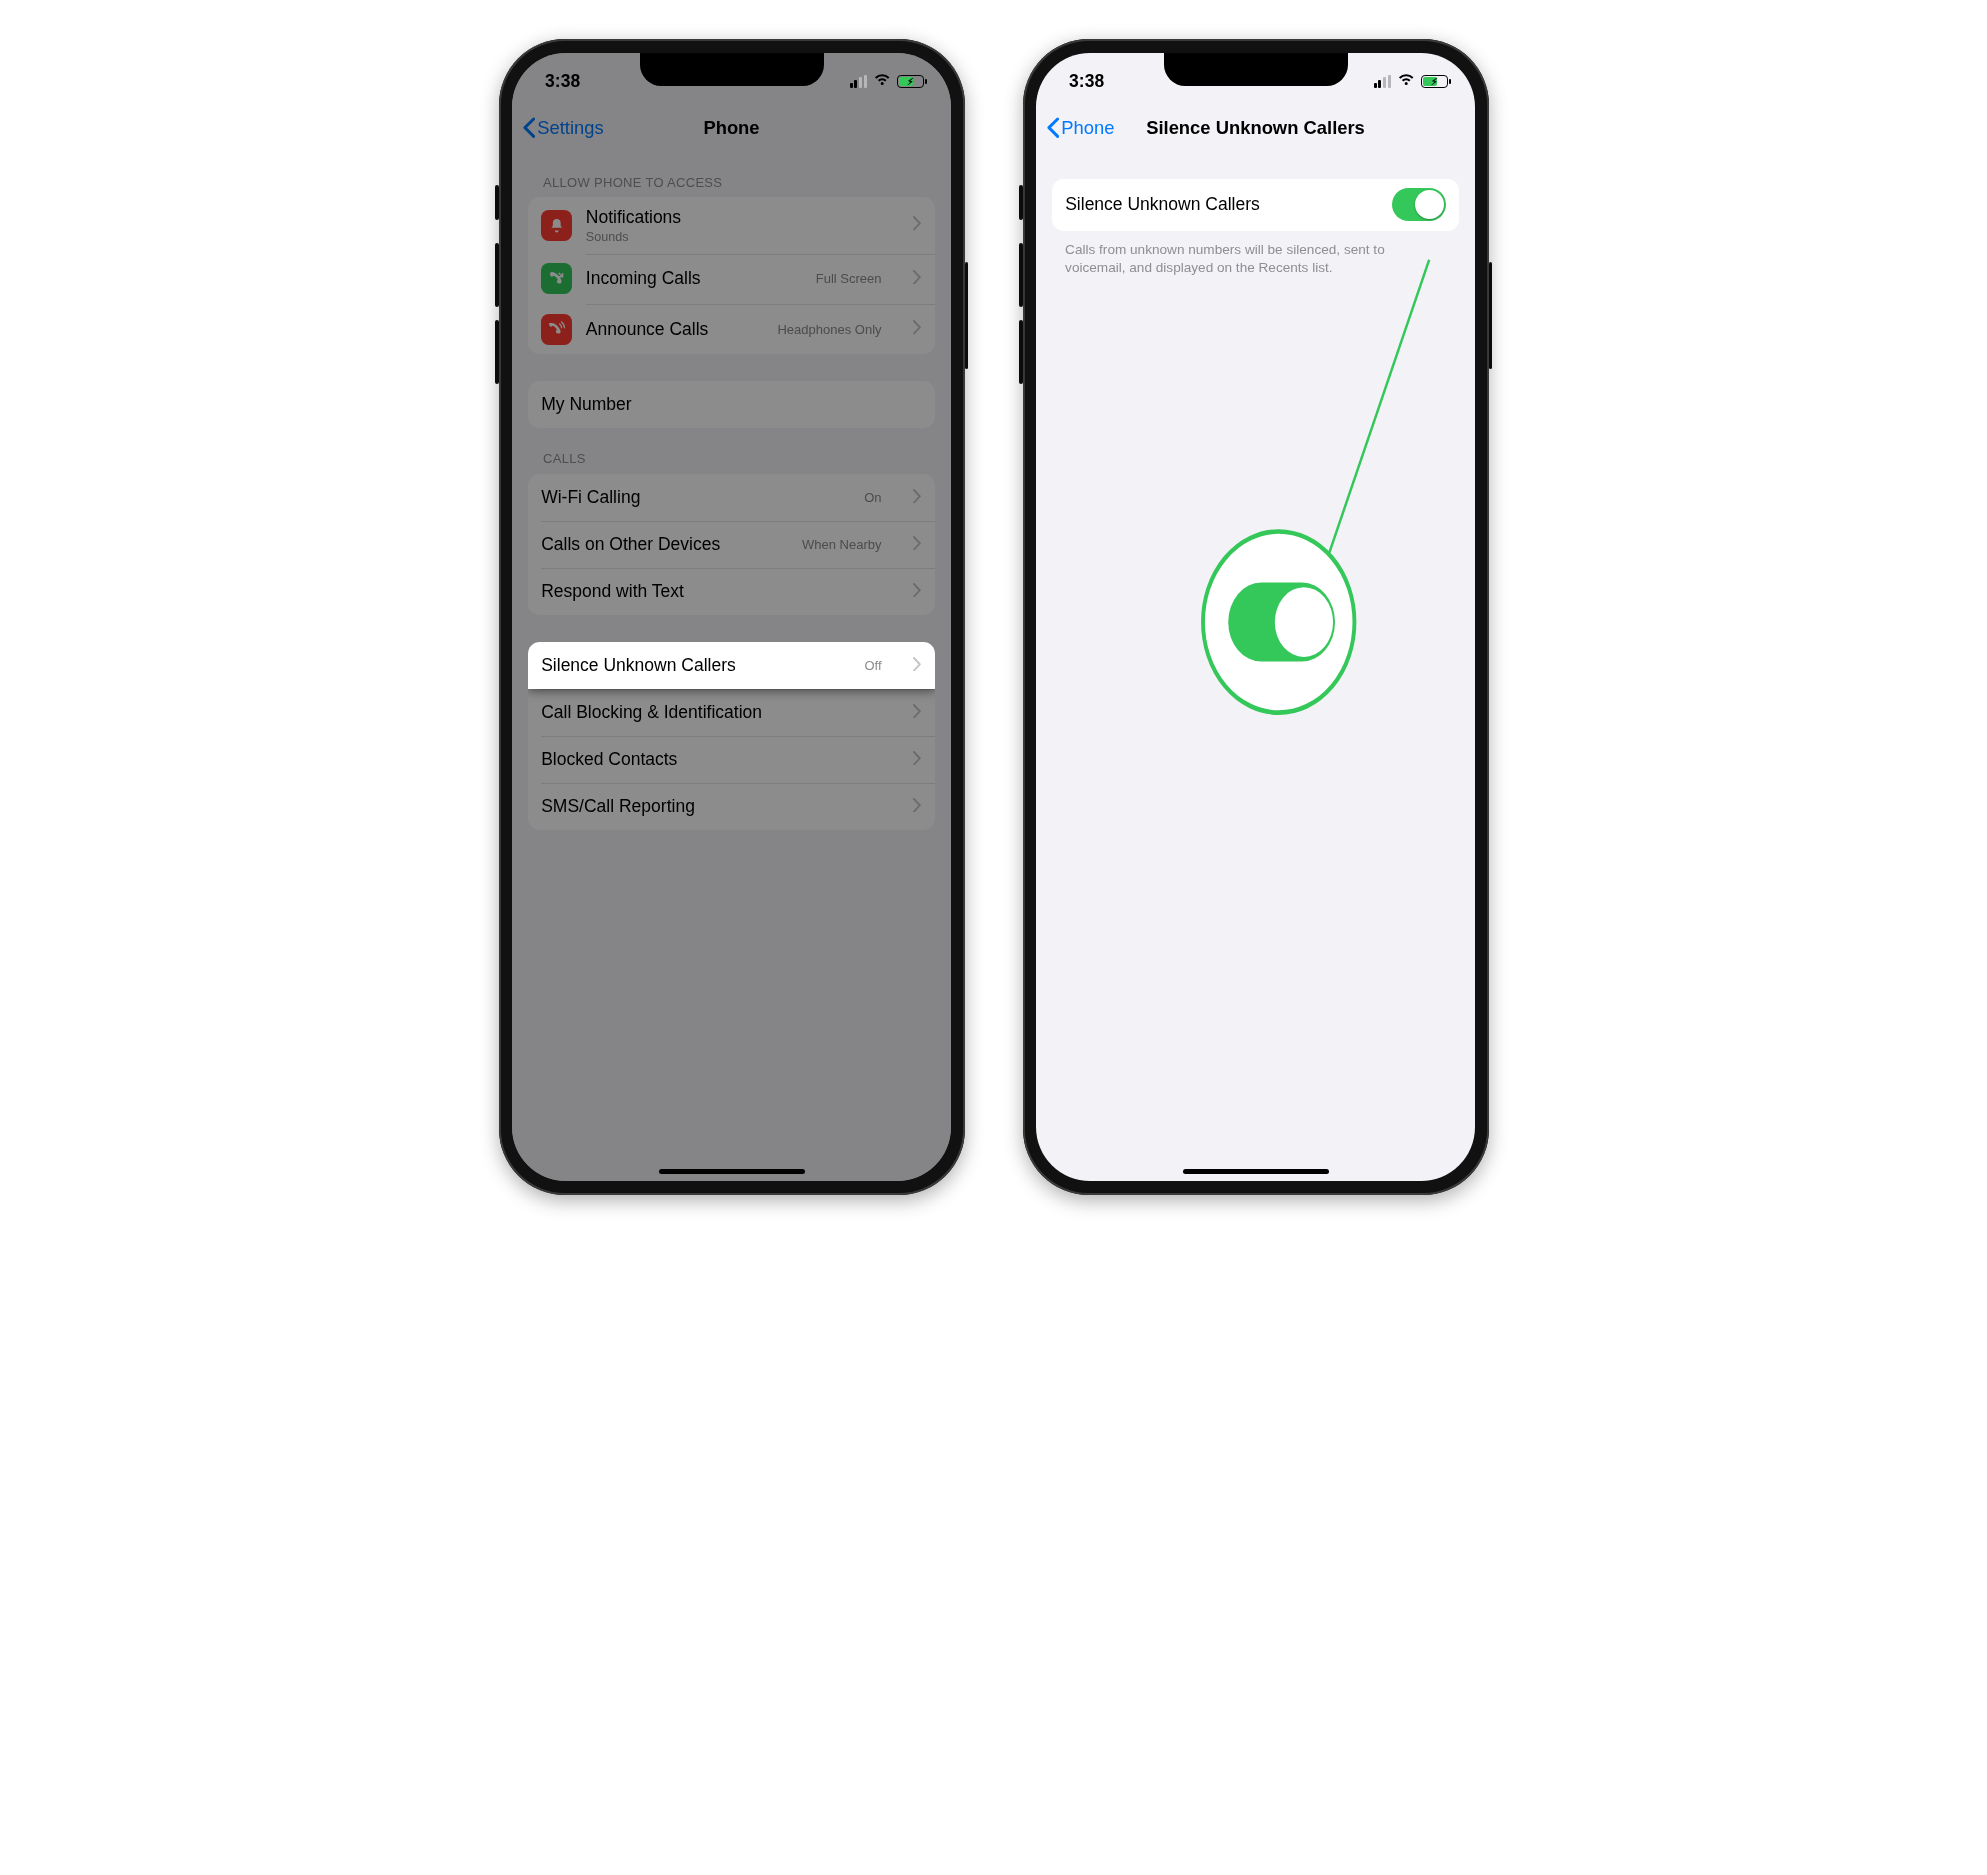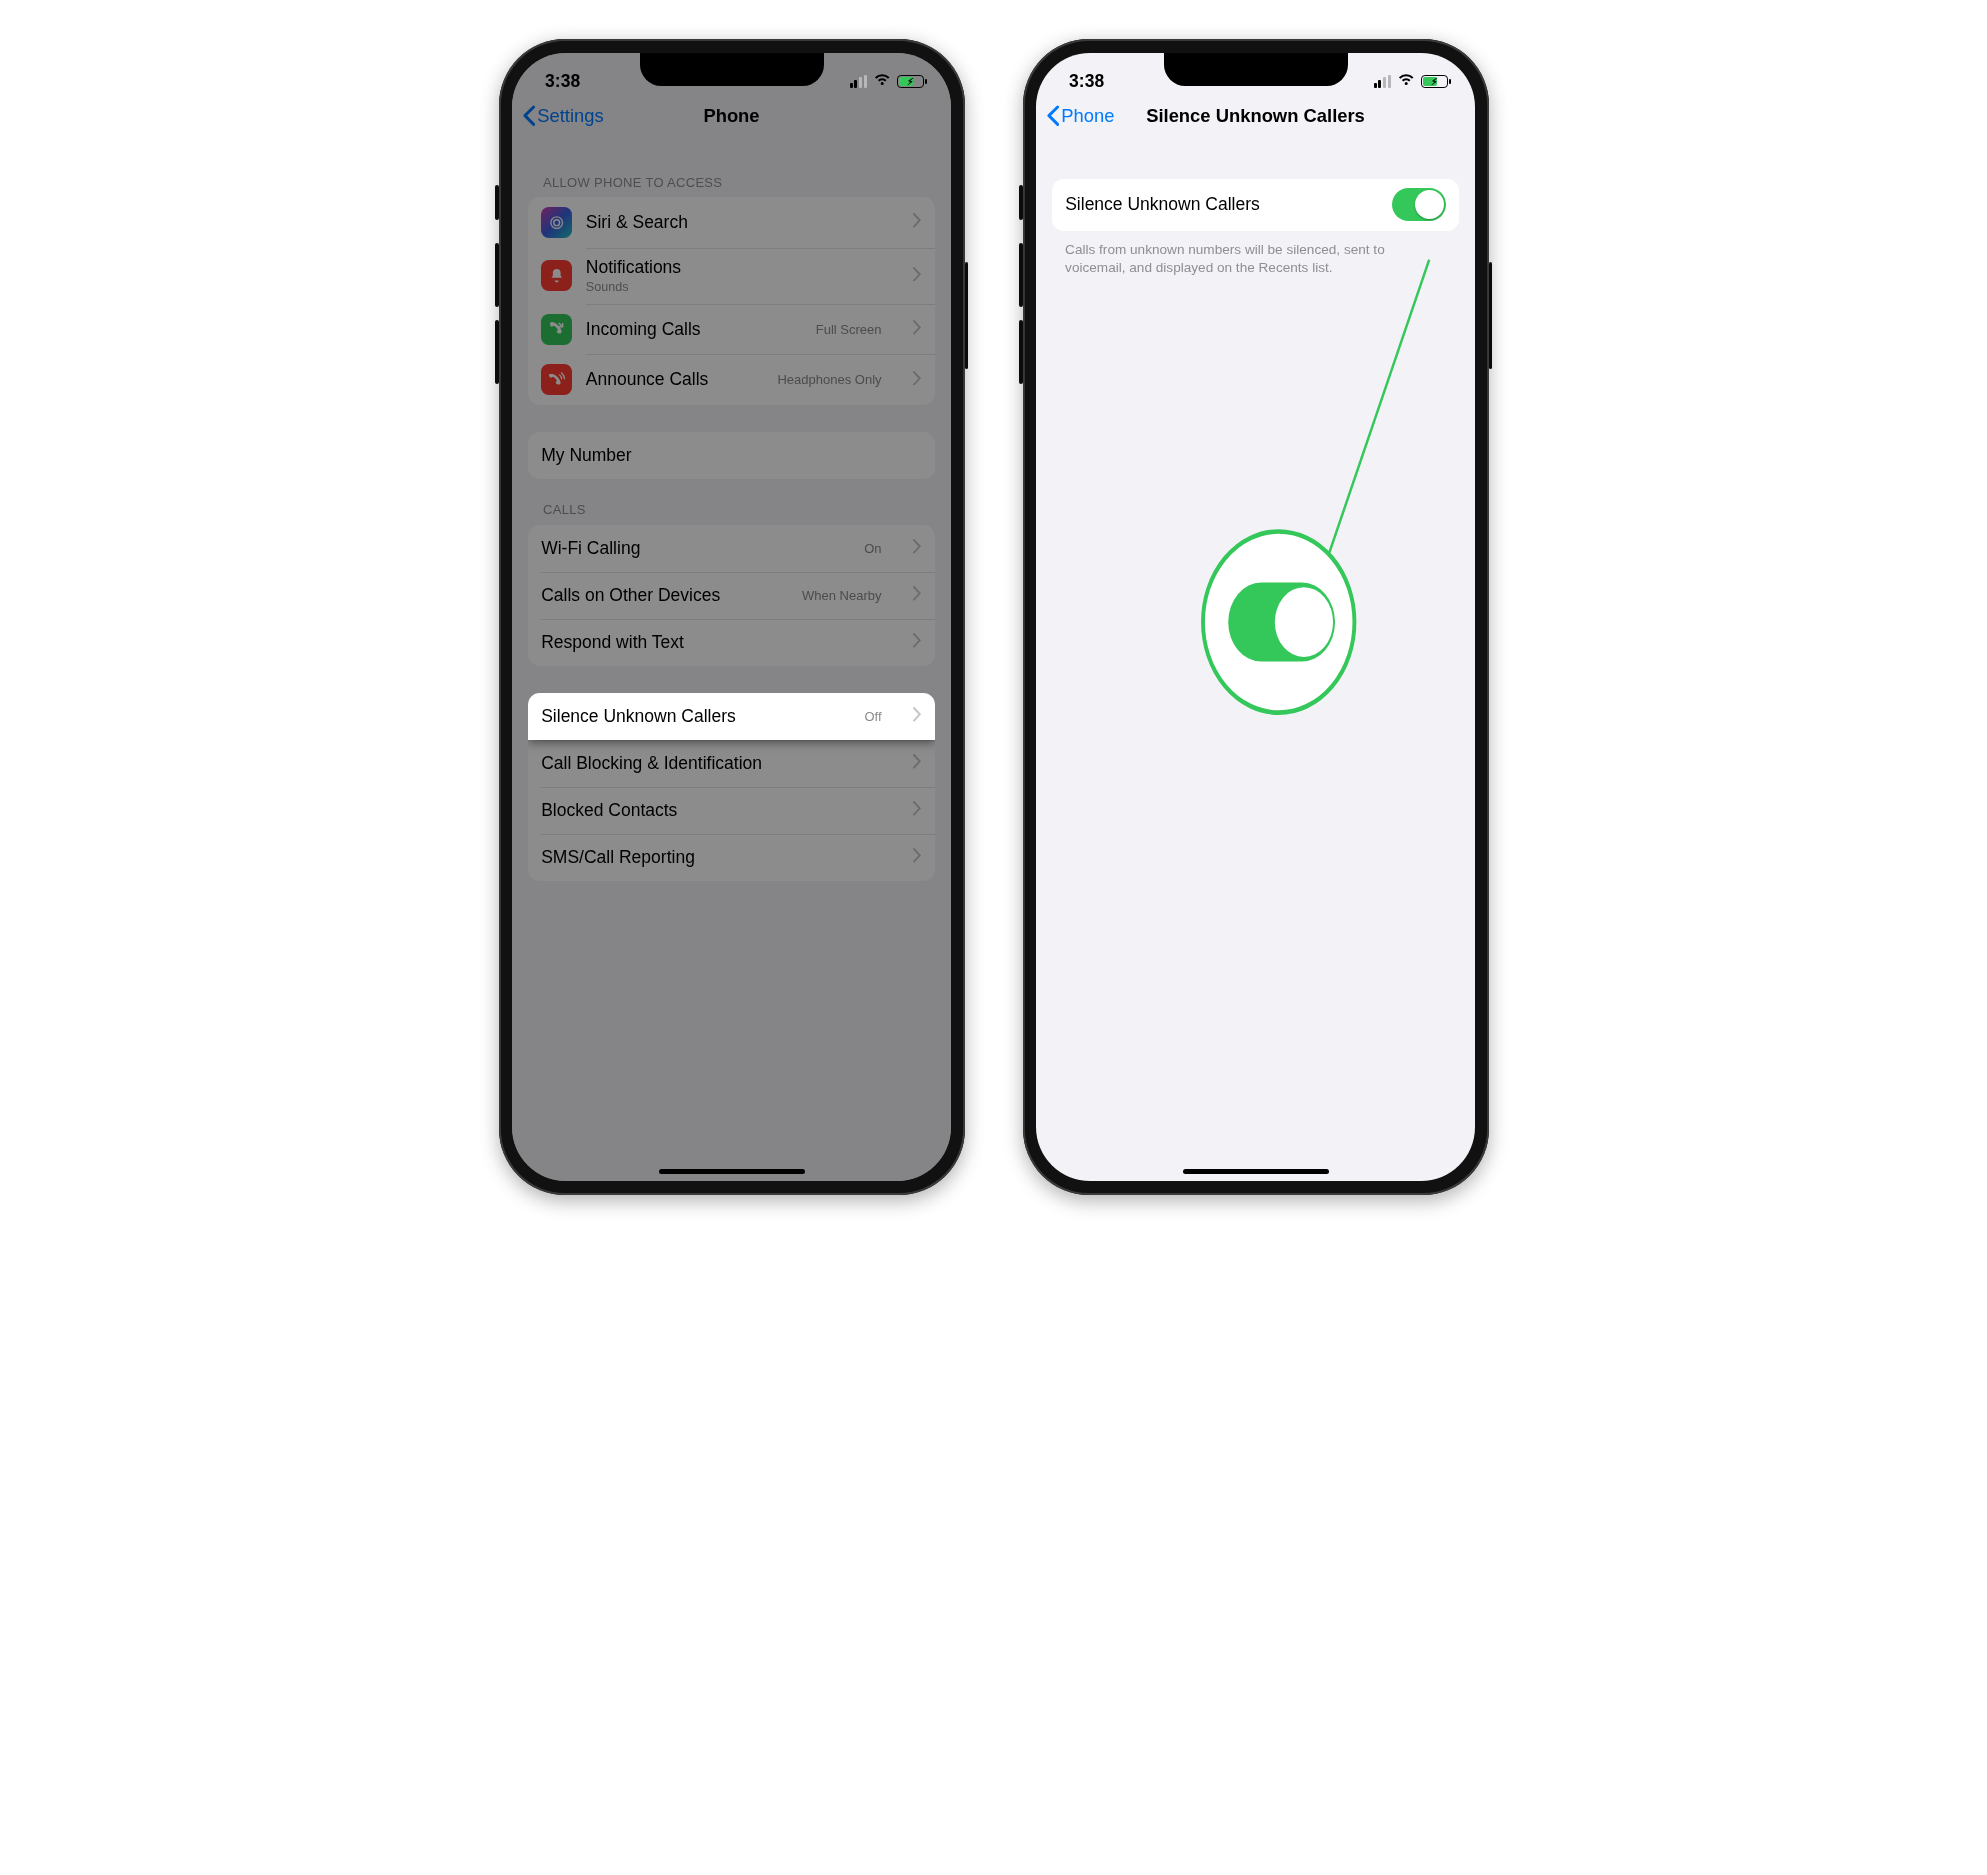--- a/index.html
+++ b/index.html
@@ -77,21 +77,21 @@
   .cell-bars span:nth-child(2){height:7.8px;}
   .cell-bars span:nth-child(3){height:10.7px;background:#b7b7bb;}
   .cell-bars span:nth-child(4){height:12.6px;background:#b7b7bb;}
   .batt{display:inline-block;width:27px;height:13.6px;border:1.5px solid #000;border-radius:3.9px;position:relative;}
   .batt::after{content:"";position:absolute;right:-3.9px;top:2.9px;width:1.9px;height:5.8px;background:#000;border-radius:1px;}
   .batt .fill{position:absolute;left:1px;top:1px;bottom:1px;width:55%;background:var(--ios-green);border-radius:1.9px;}
   .batt .bolt{position:absolute;inset:0;display:flex;align-items:center;justify-content:center;font-size:9.7px;color:#000;}
 
   
   .nav{
-    height:47px;display:flex;align-items:flex-start;position:relative;padding:0 9.7px;
+    height:47px;display:flex;align-items:center;position:relative;padding:0 9.7px;
   }
   .nav .back{display:flex;align-items:center;color:var(--ios-link);font-size:18.4px;gap:1.9px;}
   .nav .title{position:absolute;left:0;right:0;text-align:center;font-weight:600;font-size:18.4px;color:#000;pointer-events:none;}
 
   
   .content{padding-bottom:29px;}
   .sect-header{
     font-size:13px;color:var(--ios-gray);text-transform:uppercase;letter-spacing:0.3px;
     padding:23px 31px 7.8px;
   }
@@ -188,32 +188,20 @@
       </span>
       <span class="title">Phone</span>
     </div>
 
     <div class="content">
 
       <div class="sect-header">ALLOW PHONE TO ACCESS</div>
 
       <div class="group">
         <div class="cell hasIcon">
-          <span class="ic ic-siri">
-            <svg width="19.4" height="19.4" viewBox="0 0 20 20">
-                <circle cx="10" cy="10" r="6" fill="none" stroke="rgba(255,255,255,.9)" stroke-width="1.5"></circle>
-                <circle cx="10" cy="10" r="3" fill="none" stroke="#fff" stroke-width="1.5"></circle>
-              </svg>
-          </span>
-          <span class="label">Siri &amp; Search</span>
-          <span class="chev"><svg width="8.7" height="14.6" viewBox="0 0 9 15">
-                <path d="M1 1l6 6.5L1 14" stroke="#c5c5c7" stroke-width="2" fill="none" stroke-linecap="round"></path>
-              </svg></span>
-        </div>
-        <div class="cell hasIcon">
           <span class="ic ic-notif glyph">
             <svg width="17.5" height="17.5" viewBox="0 0 18 18" fill="#fff">
                 <path d="M9 2a4 4 0 00-4 4v3l-1.5 2h11L13 9V6a4 4 0 00-4-4zm0 14a2 2 0 002-2H7a2 2 0 002 2z"></path>
               </svg>
           </span>
           <span class="label">
             <span>Notifications</span>
             <span class="sub">Sounds</span>
           </span>
           <span class="chev"><svg width="8.7" height="14.6" viewBox="0 0 9 15">

